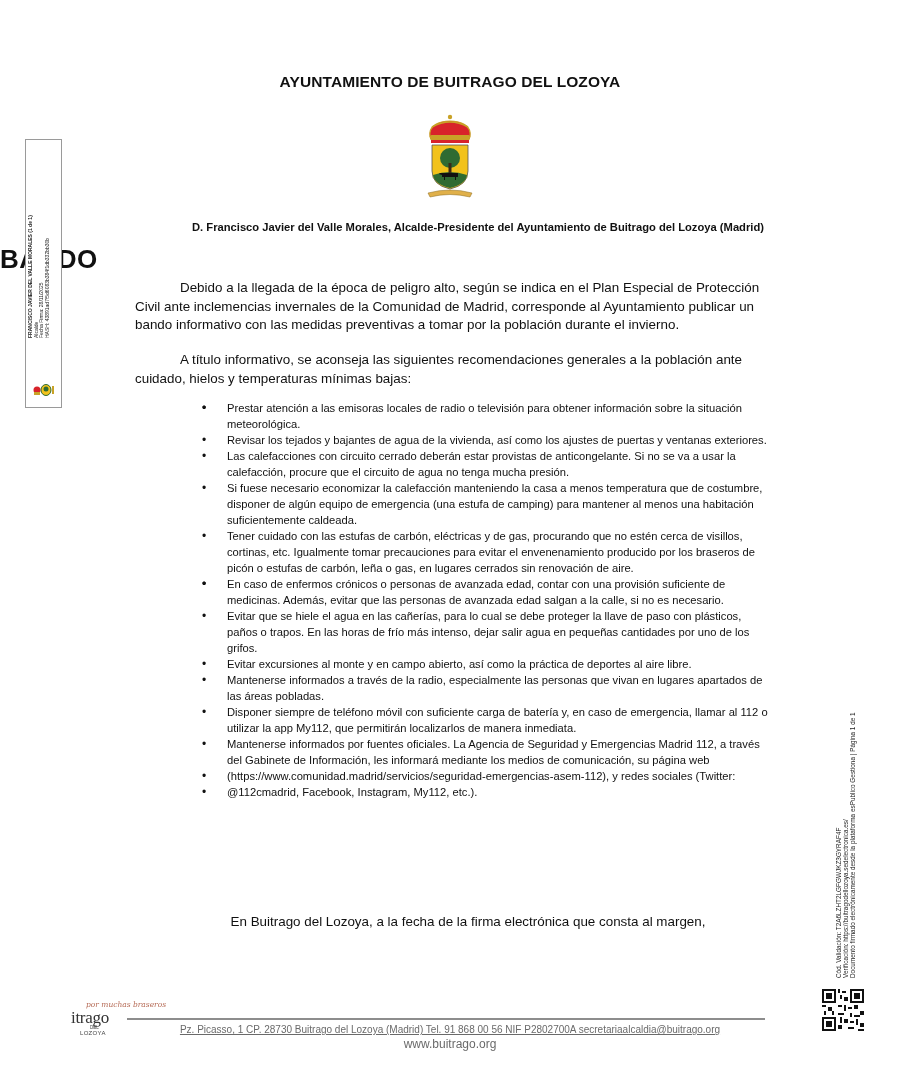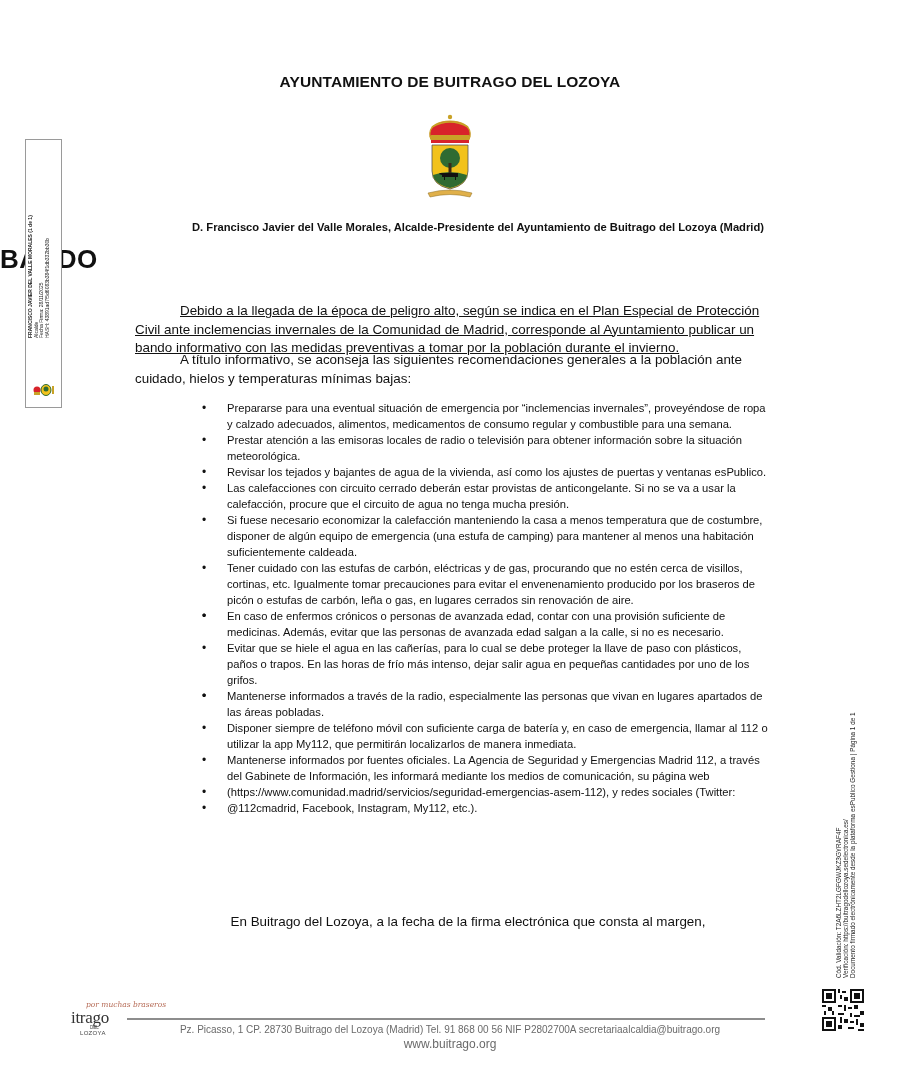--- a/index.html
+++ b/index.html
@@ -8,21 +8,21 @@
   .org-title { position:absolute; left:0; top:73px; width:900px; text-align:center; font-weight:bold; font-size:15.5px; letter-spacing:0.1px; }
 
   .crest { position:absolute; left:418px; top:113px; width:64px; height:86px; }
 
   .mayor-line { position:absolute; left:0; top:221px; width:900px; text-align:center; font-weight:bold; font-size:11.2px;padding-left:28px; }
 
   .bando { position:absolute; left:0; top:244px; width:760px; text-align:left; font-weight:bold; font-size:26px; letter-spacing:0.5px; }
 
   .para { position:absolute; left:135px; width:635px; font-size:13.4px; line-height:18.5px; }
   .para .indent { display:inline-block; width:45px; }
-  .p1 { top:302px;text-decoration:underline; }
+  .p1 { top:279px; }
   .p2 { top:351px; }
 
   .rec-list { position:absolute; left:200px; top:400px; width:570px; margin:0; padding:0; list-style:none; font-size:11.2px; line-height:16px; }
   .rec-list li { position:relative; padding-left:27px; margin-bottom:0; }
   .rec-list li .bullet { position:absolute; left:2px; top:0; font-size:12px; }
 
   .closing { position:absolute; left:0; top:914px; width:936px; text-align:center; font-size:13.4px; }
 
   
   .sig-box { position:absolute; left:25px; top:139px; width:37px; height:269px; border:1px solid #9a9a9a; box-sizing:border-box; background:#fff; }
@@ -35,21 +35,21 @@
 
   .qr { position:absolute; left:822px; top:989px; width:42px; height:42px; }
 
   
   .footer-rule { position:absolute; left:127px; top:1018px; width:638px; height:2px; background:#8d8d8d; }
   .footer-logo-tag { position:absolute; left:86px; top:1000px; font-family:"DejaVu Serif", serif; font-style:italic; font-size:7.5px; color:#b56a55; white-space:nowrap; }
   .footer-logo-main { position:absolute; left:71px; top:1008px; font-family:"Liberation Serif", serif; font-weight:normal; font-size:17px; color:#333; letter-spacing:-0.3px; }
   .footer-logo-del { position:absolute; left:90px; top:1025px; font-size:4.5px; color:#444; }
   .footer-logo-sub { position:absolute; left:80px; top:1030px; font-size:6px; color:#444; letter-spacing:0.3px; }
   .footer-address { position:absolute; left:0; top:1024px; width:900px; text-align:center; font-size:10px; color:#6a6a6a; padding-left:0; }
-  .footer-address span { position:relative; left:0; }
+  .footer-address span { position:relative; left:0;text-decoration:underline; }
   .footer-web { position:absolute; left:0; top:1037px; width:900px; text-align:center; font-size:12px; color:#6a6a6a; }
 </style>
 </head>
 <body>
 
 <div class="org-title">AYUNTAMIENTO DE BUITRAGO DEL LOZOYA</div>
 
 <svg class="crest" viewBox="0 0 64 86">
 
   <circle cx="32" cy="4" r="2.2" fill="#c9a227"></circle>
@@ -70,30 +70,30 @@
 </svg>
 
 <div class="mayor-line">D. Francisco Javier del Valle Morales, Alcalde-Presidente del Ayuntamiento de Buitrago del Lozoya (Madrid)</div>
 
 <div class="bando">BANDO</div>
 
 <div class="para p1"><span class="indent"></span><span>Debido a la llegada de la época de peligro alto, según se indica en el Plan Especial de Protección Civil ante inclemencias invernales de la Comunidad de Madrid, corresponde al Ayuntamiento publicar un bando informativo con las medidas preventivas a tomar por la población durante el invierno.</span></div>
 <div class="para p2"><span class="indent"></span><span>A título informativo, se aconseja las siguientes recomendaciones generales a la población ante cuidado, hielos y temperaturas mínimas bajas:</span></div>
 
 <ul class="rec-list">
-  <li><span class="bullet">•</span><span>Prepararse para una eventual situación de emergencia por “inclemencias invernales”, proveyéndose de ropa y calzado adecuados, alimentos, medicamentos de consumo regular y combustible para una semana.</span></li>
+  <li><span class="bullet">•</span></li>
   <li><span class="bullet">•</span><span>Prestar atención a las emisoras locales de radio o televisión para obtener información sobre la situación meteorológica.</span></li>
-  <li><span class="bullet">•</span><span>Revisar los tejados y bajantes de agua de la vivienda, así como los ajustes de puertas y ventanas esPublico.</span></li>
+  <li><span class="bullet">•</span><span>Revisar los tejados y bajantes de agua de la vivienda, así como los ajustes de puertas y ventanas exteriores.</span></li>
   <li><span class="bullet">•</span><span>Las calefacciones con circuito cerrado deberán estar provistas de anticongelante. Si no se va a usar la calefacción, procure que el circuito de agua no tenga mucha presión.</span></li>
   <li><span class="bullet">•</span><span>Si fuese necesario economizar la calefacción manteniendo la casa a menos temperatura que de costumbre, disponer de algún equipo de emergencia (una estufa de camping) para mantener al menos una habitación suficientemente caldeada.</span></li>
   <li><span class="bullet">•</span><span>Tener cuidado con las estufas de carbón, eléctricas y de gas, procurando que no estén cerca de visillos, cortinas, etc. Igualmente tomar precauciones para evitar el envenenamiento producido por los braseros de picón o estufas de carbón, leña o gas, en lugares cerrados sin renovación de aire.</span></li>
   <li><span class="bullet">•</span></li>
   <li><span class="bullet">•</span><span>En caso de enfermos crónicos o personas de avanzada edad, contar con una provisión suficiente de medicinas. Además, evitar que las personas de avanzada edad salgan a la calle, si no es necesario.</span></li>
   <li><span class="bullet">•</span><span>Evitar que se hiele el agua en las cañerías, para lo cual se debe proteger la llave de paso con plásticos, paños o trapos. En las horas de frío más intenso, dejar salir agua en pequeñas cantidades por uno de los grifos.</span></li>
-  <li><span class="bullet">•</span></li>
+  <li><span class="bullet">•</span><span>Evitar excursiones al monte y en campo abierto, así como la práctica de deportes al aire libre.</span></li>
   <li><span class="bullet">•</span><span>Mantenerse informados a través de la radio, especialmente las personas que vivan en lugares apartados de las áreas pobladas.</span></li>
   <li><span class="bullet">•</span><span>Disponer siempre de teléfono móvil con suficiente carga de batería y, en caso de emergencia, llamar al 112 o utilizar la app My112, que permitirán localizarlos de manera inmediata.</span></li>
   <li><span class="bullet">•</span><span>Mantenerse informados por fuentes oficiales. La Agencia de Seguridad y Emergencias Madrid 112, a través del Gabinete de Información, les informará mediante los medios de comunicación, su página web</span></li>
   <li><span class="bullet">•</span><span>(https://www.comunidad.madrid/servicios/seguridad-emergencias-asem-112), y redes sociales (Twitter:</span></li>
   <li><span class="bullet">•</span><span>@112cmadrid, Facebook, Instagram, My112, etc.).</span></li>
 </ul>
 
 <div class="closing">En Buitrago del Lozoya, a la fecha de la firma electrónica que consta al margen,</div>
 
 <div class="sig-box"></div>

